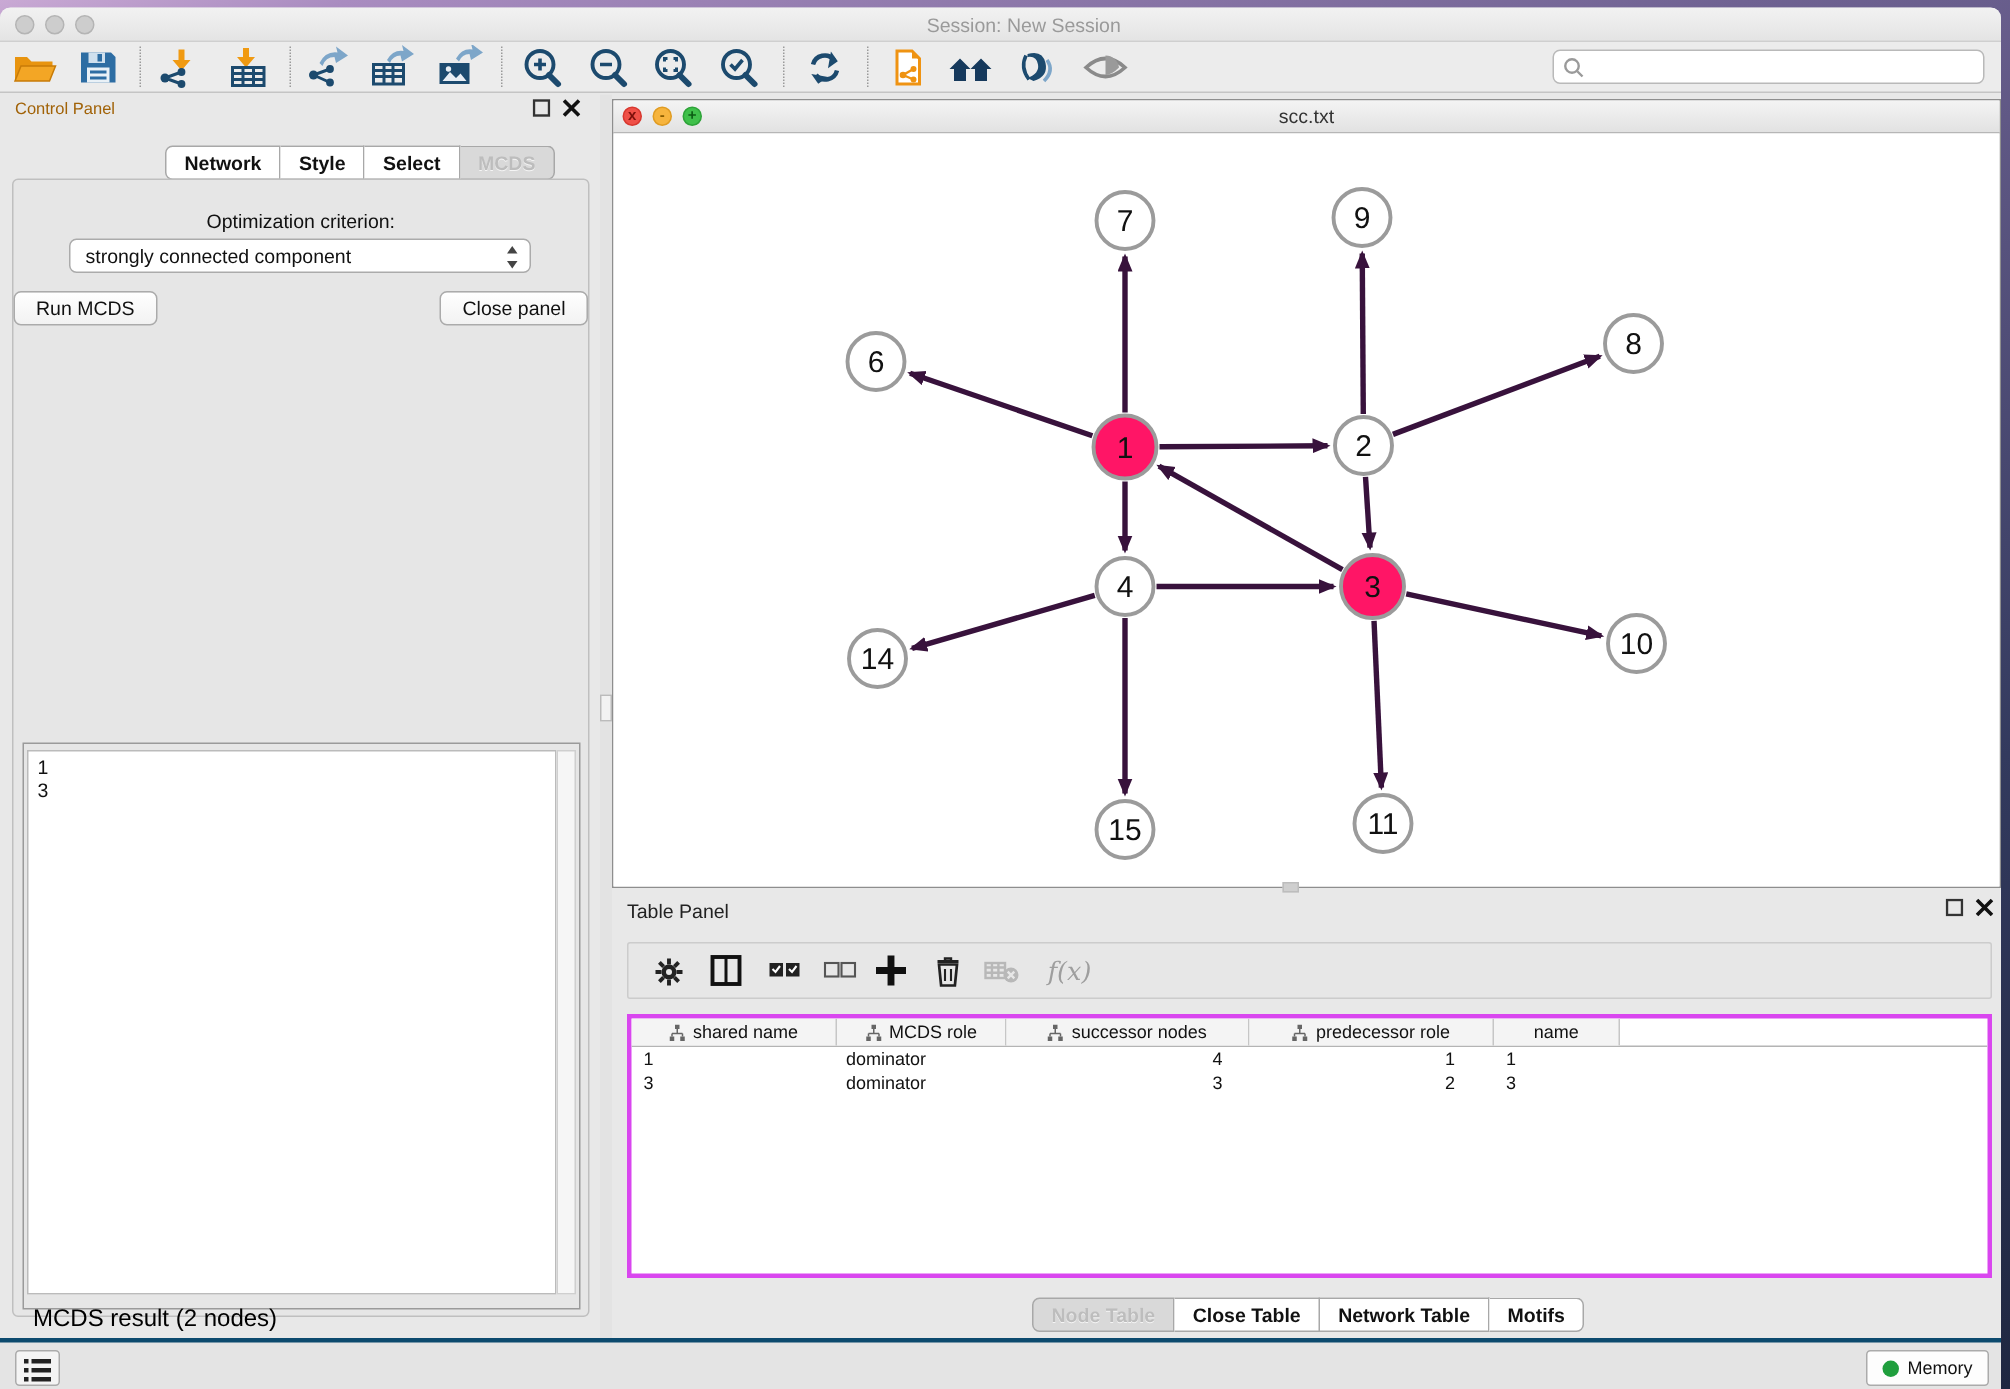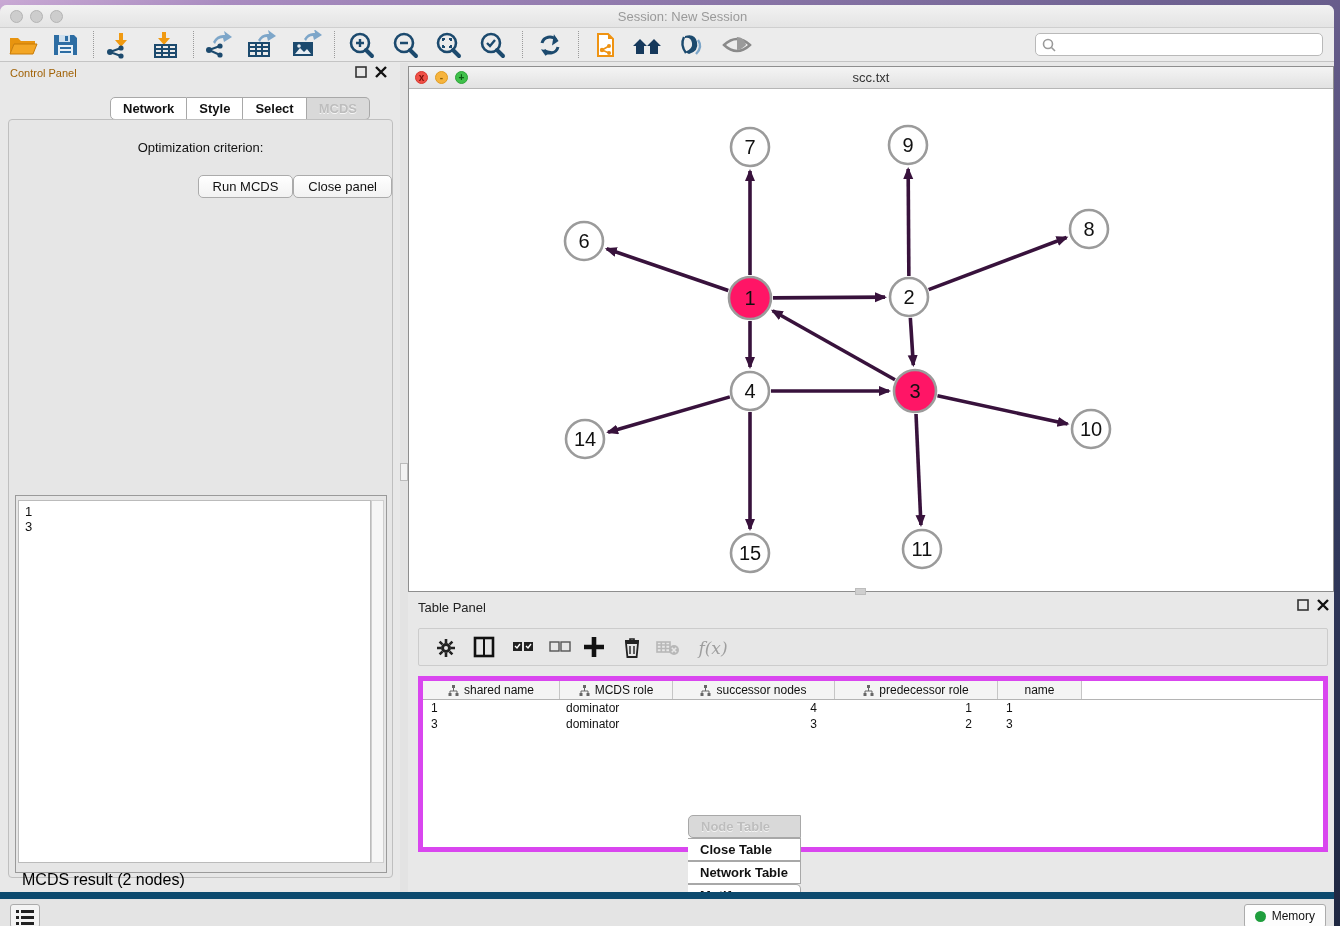--- a/index.html
+++ b/index.html
@@ -36,21 +36,21 @@
   .seg:last-child { border-radius:0 5px 5px 0; }
   .seg.active { background:#d9d9d9; color:#bdbdbd; text-shadow:0 1px 0 #f5f5f5; }
   .cp-body { position:absolute; left:8px; top:114px; width:385px; height:759px;
              background:#e6e6e6; border:1px solid #bfbfbf; border-radius:4px; }
   .opt-label { position:absolute; left:0; top:20px; width:100%; text-align:center;
                font-size:13px; color:#111; }
   .dropdown { position:absolute; left:37px; top:39px; width:308px; height:23px; background:#fff;
               border:1px solid #ababab; border-radius:5px; font-size:13px; color:#111;
               line-height:21px; padding-left:10px; cursor:pointer; }
   .dd-arrows { position:absolute; right:7px; top:3px; }
-  .btnrow { position:absolute; left:0; top:55px; width:100%; display:flex; justify-content:flex-end; }
+  .btnrow { position:absolute; left:0; top:74px; width:100%; display:flex; justify-content:space-between; }
   .pushbtn { background:linear-gradient(#ffffff,#f2f2f2); border:1px solid #ababab; border-radius:5px;
              font-size:13px; color:#111; padding:3px 14px; cursor:pointer;
              font-family:"Liberation Sans",sans-serif; }
   .resultbox { position:absolute; left:6px; top:375px; width:372px; height:378px;
                border:1px solid #9a9a9a; }
   .resultlist { position:absolute; left:2px; top:4px; width:353px; height:363px; background:#fff;
                 border:1px solid #bbb; font-size:13px; color:#111; padding:3px 6px; overflow:hidden; }
   .result-scroll { position:absolute; right:2px; top:4px; width:13px; height:363px;
                    background:#f6f6f6; border:1px solid #cfcfcf; }
 
@@ -71,31 +71,31 @@
   .nw-grip { position:absolute; left:452px; top:518px; width:11px; height:7px;
              background:#cfcfcf; border:1px solid #bdbdbd; }
 
   
   .tp-header { position:absolute; left:418px; top:595px; font-size:13px; color:#222; }
   .tp-toolbar { position:absolute; left:418px; top:623px; width:910px; height:38px;
                 background:#e7e7e7; border:1px solid #cccccc; border-radius:2px; }
   .tp-ic { position:absolute; top:5px; width:30px; height:28px; cursor:pointer; text-align:center; }
   .fx { font-family:"DejaVu Serif", serif; font-style:italic; font-size:17px; color:#9e9e9e; line-height:28px;}
   .datatable { position:absolute; left:418px; top:671px; width:910px; height:176px;
-               background:#fff; border:5px solid #d946ef; overflow:hidden; }
+               background:#fff; border:3px solid #d946ef; overflow:hidden; }
   .thead { display:flex; height:19px; border-bottom:1px solid #b4b4b4; }
   .th { background:#f4f4f4; border-right:1px solid #c6c6c6; font-size:12px; color:#111;
         display:flex; align-items:center; justify-content:center; gap:5px; cursor:pointer; }
   .trow { display:flex; height:16px; font-size:12px; color:#111; cursor:default; }
   .td { overflow:hidden; white-space:nowrap; line-height:16px; }
-  .tp-tabs { position:absolute; left:688px; top:810px; display:flex;flex-direction:column; }
+  .tp-tabs { position:absolute; left:688px; top:860px; display:flex; }
 
   
   .statusbar { position:absolute; left:0; top:887px; width:100%; height:34px;
-               background:#e4e4e4; border-top:7px solid #0c4a6e; }
+               background:#e4e4e4; border-top:3px solid #0c4a6e; }
   .sb-left { position:absolute; left:10px; top:5px; width:30px; height:24px;
              background:#f4f4f4; border:1px solid #ababab; border-radius:3px; cursor:pointer; }
   .sb-mem { position:absolute; right:8px; top:5px; height:24px; background:#fdfdfd;
             border:1px solid #ababab; border-radius:3px; display:flex; align-items:center;
             gap:6px; padding:0 10px; font-size:12px; color:#111; cursor:pointer; }
   .memdot { width:11px; height:11px; border-radius:50%; background:#1f9e3d; }
 </style>
 </head>
 <body>
 
@@ -260,20 +260,29 @@
         </svg>
   </div>
   <div class="cp-tabs" id="cp-tabs">
         <div class="seg">Network</div>
         <div class="seg">Style</div>
         <div class="seg">Select</div>
         <div class="seg active">MCDS</div>
       </div>
   <div class="cp-body">
     <div class="opt-label">Optimization criterion:</div>
+    <div class="dropdown">
+      <span>strongly connected component</span>
+      <span class="dd-arrows">
+        <svg width="9" height="17">
+              <path d="M4.5 1 L8 6 H1 Z" fill="#444"></path>
+              <path d="M4.5 16 L1 11 H8 Z" fill="#444"></path>
+            </svg>
+      </span>
+    </div>
     <div class="btnrow">
       <button class="pushbtn">Run MCDS</button>
       <button class="pushbtn">Close panel</button>
     </div>
     <div class="resultbox">
       <span class="resultbox legend" style="border:none;width:auto;height:auto;position:absolute;">MCDS result (2 nodes)</span>
       <div class="resultlist" id="result-list">
             <div>1</div>
             <div>3</div>
           </div>

